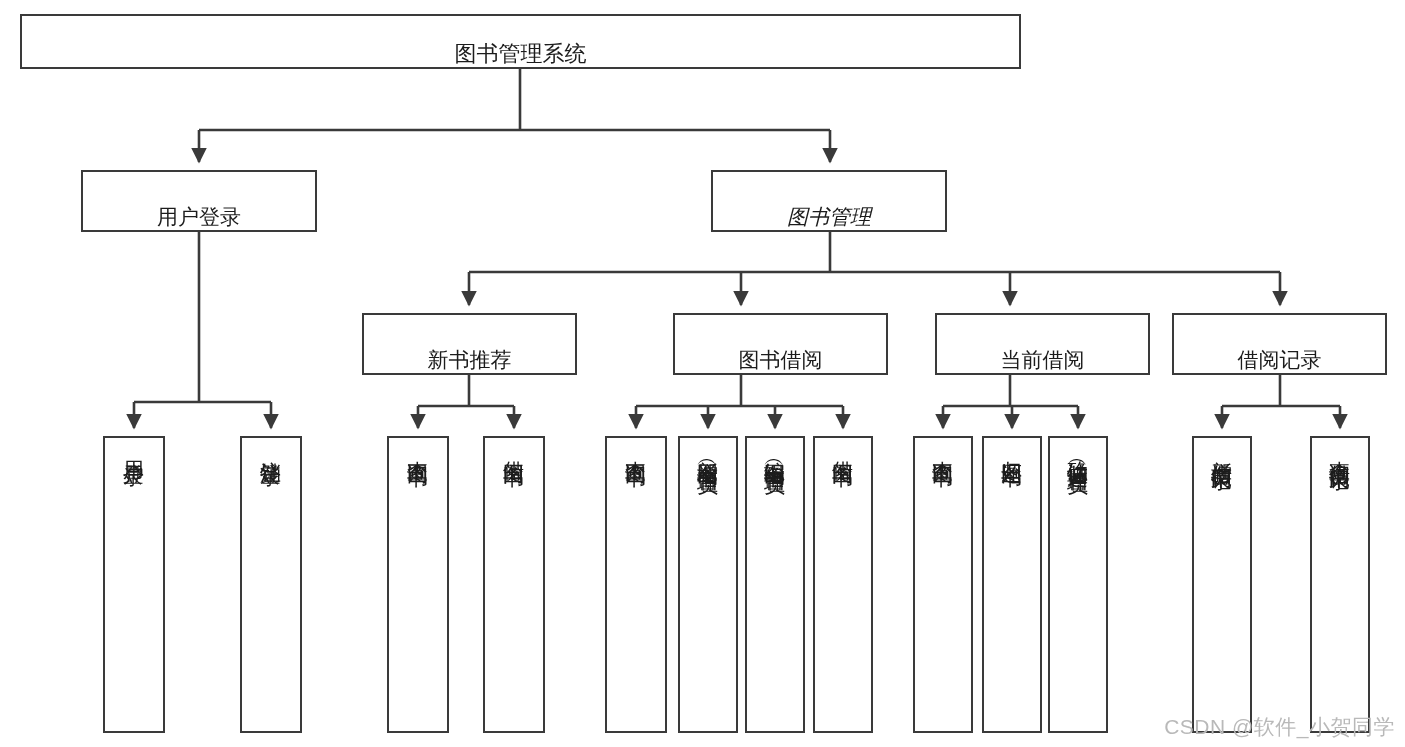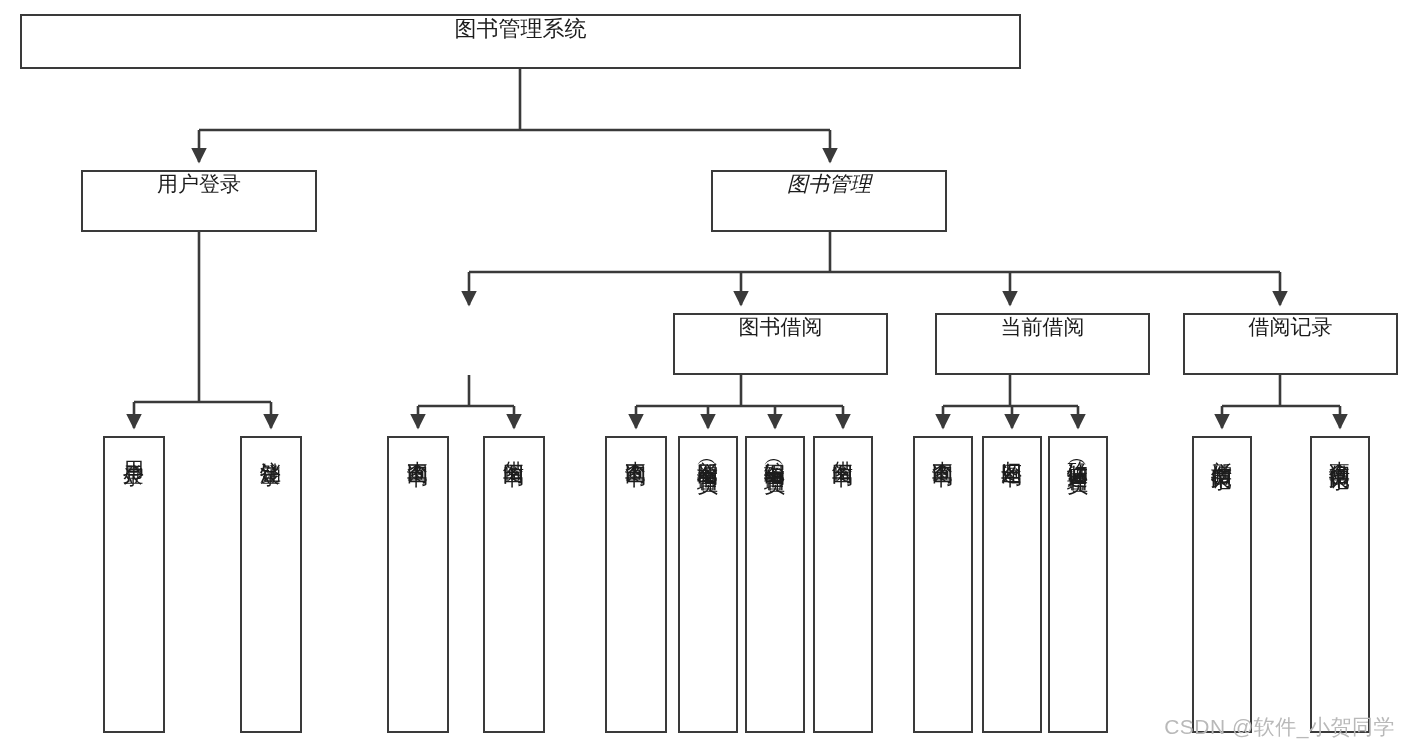--- a/index.html
+++ b/index.html
@@ -24,21 +24,21 @@
     width: 1405px;
     height: 747px;
     pointer-events: none;
   }
   .node {
     position: absolute;
     box-sizing: border-box;
     background: #ffffff;
     border: 2px solid #3a3a3a;
     display: flex;
-    align-items: flex-start;
+    align-items: flex-end;
     justify-content: center;
     color: #1c1c1c;
   }
   .node .label {
     text-align: center;
     line-height: 1.18;
     white-space: nowrap;
   }
   
   .node.horiz .label {
@@ -131,27 +131,30 @@
     <span class="label">图书管理系统</span>
   </div>
 
   <div class="node horiz" style="left:81px; top:170px; width:236px; height:62px;">
     <span class="label">用户登录</span>
   </div>
   <div class="node horiz" style="left:711px; top:170px; width:236px; height:62px;font-style:italic;">
     <span class="label">图书管理</span>
   </div>
 
+  <div class="node horiz" style="left:362px; top:313px; width:215px; height:62px;">
+    <span class="label">新书推荐</span>
+  </div>
   <div class="node horiz" style="left:634px; top:313px; width:215px; height:62px;margin-left:39px;">
     <span class="label">图书借阅</span>
   </div>
   <div class="node horiz" style="left:903px; top:313px; width:215px; height:62px;margin-left:32px;">
     <span class="label">当前借阅</span>
   </div>
-  <div class="node horiz" style="left:1172px; top:313px; width:215px; height:62px;margin-left:11px;">
+  <div class="node horiz" style="left:1172px; top:313px; width:215px; height:62px;">
     <span class="label">借阅记录</span>
   </div>
 
   <div class="node vert" style="left:103px; top:436px; width:62px; height:297px;">
     <span class="label">用户登录</span>
   </div>
   <div class="node vert" style="left:240px; top:436px; width:62px; height:297px;">
     <span class="label">注销登录</span>
   </div>
 

